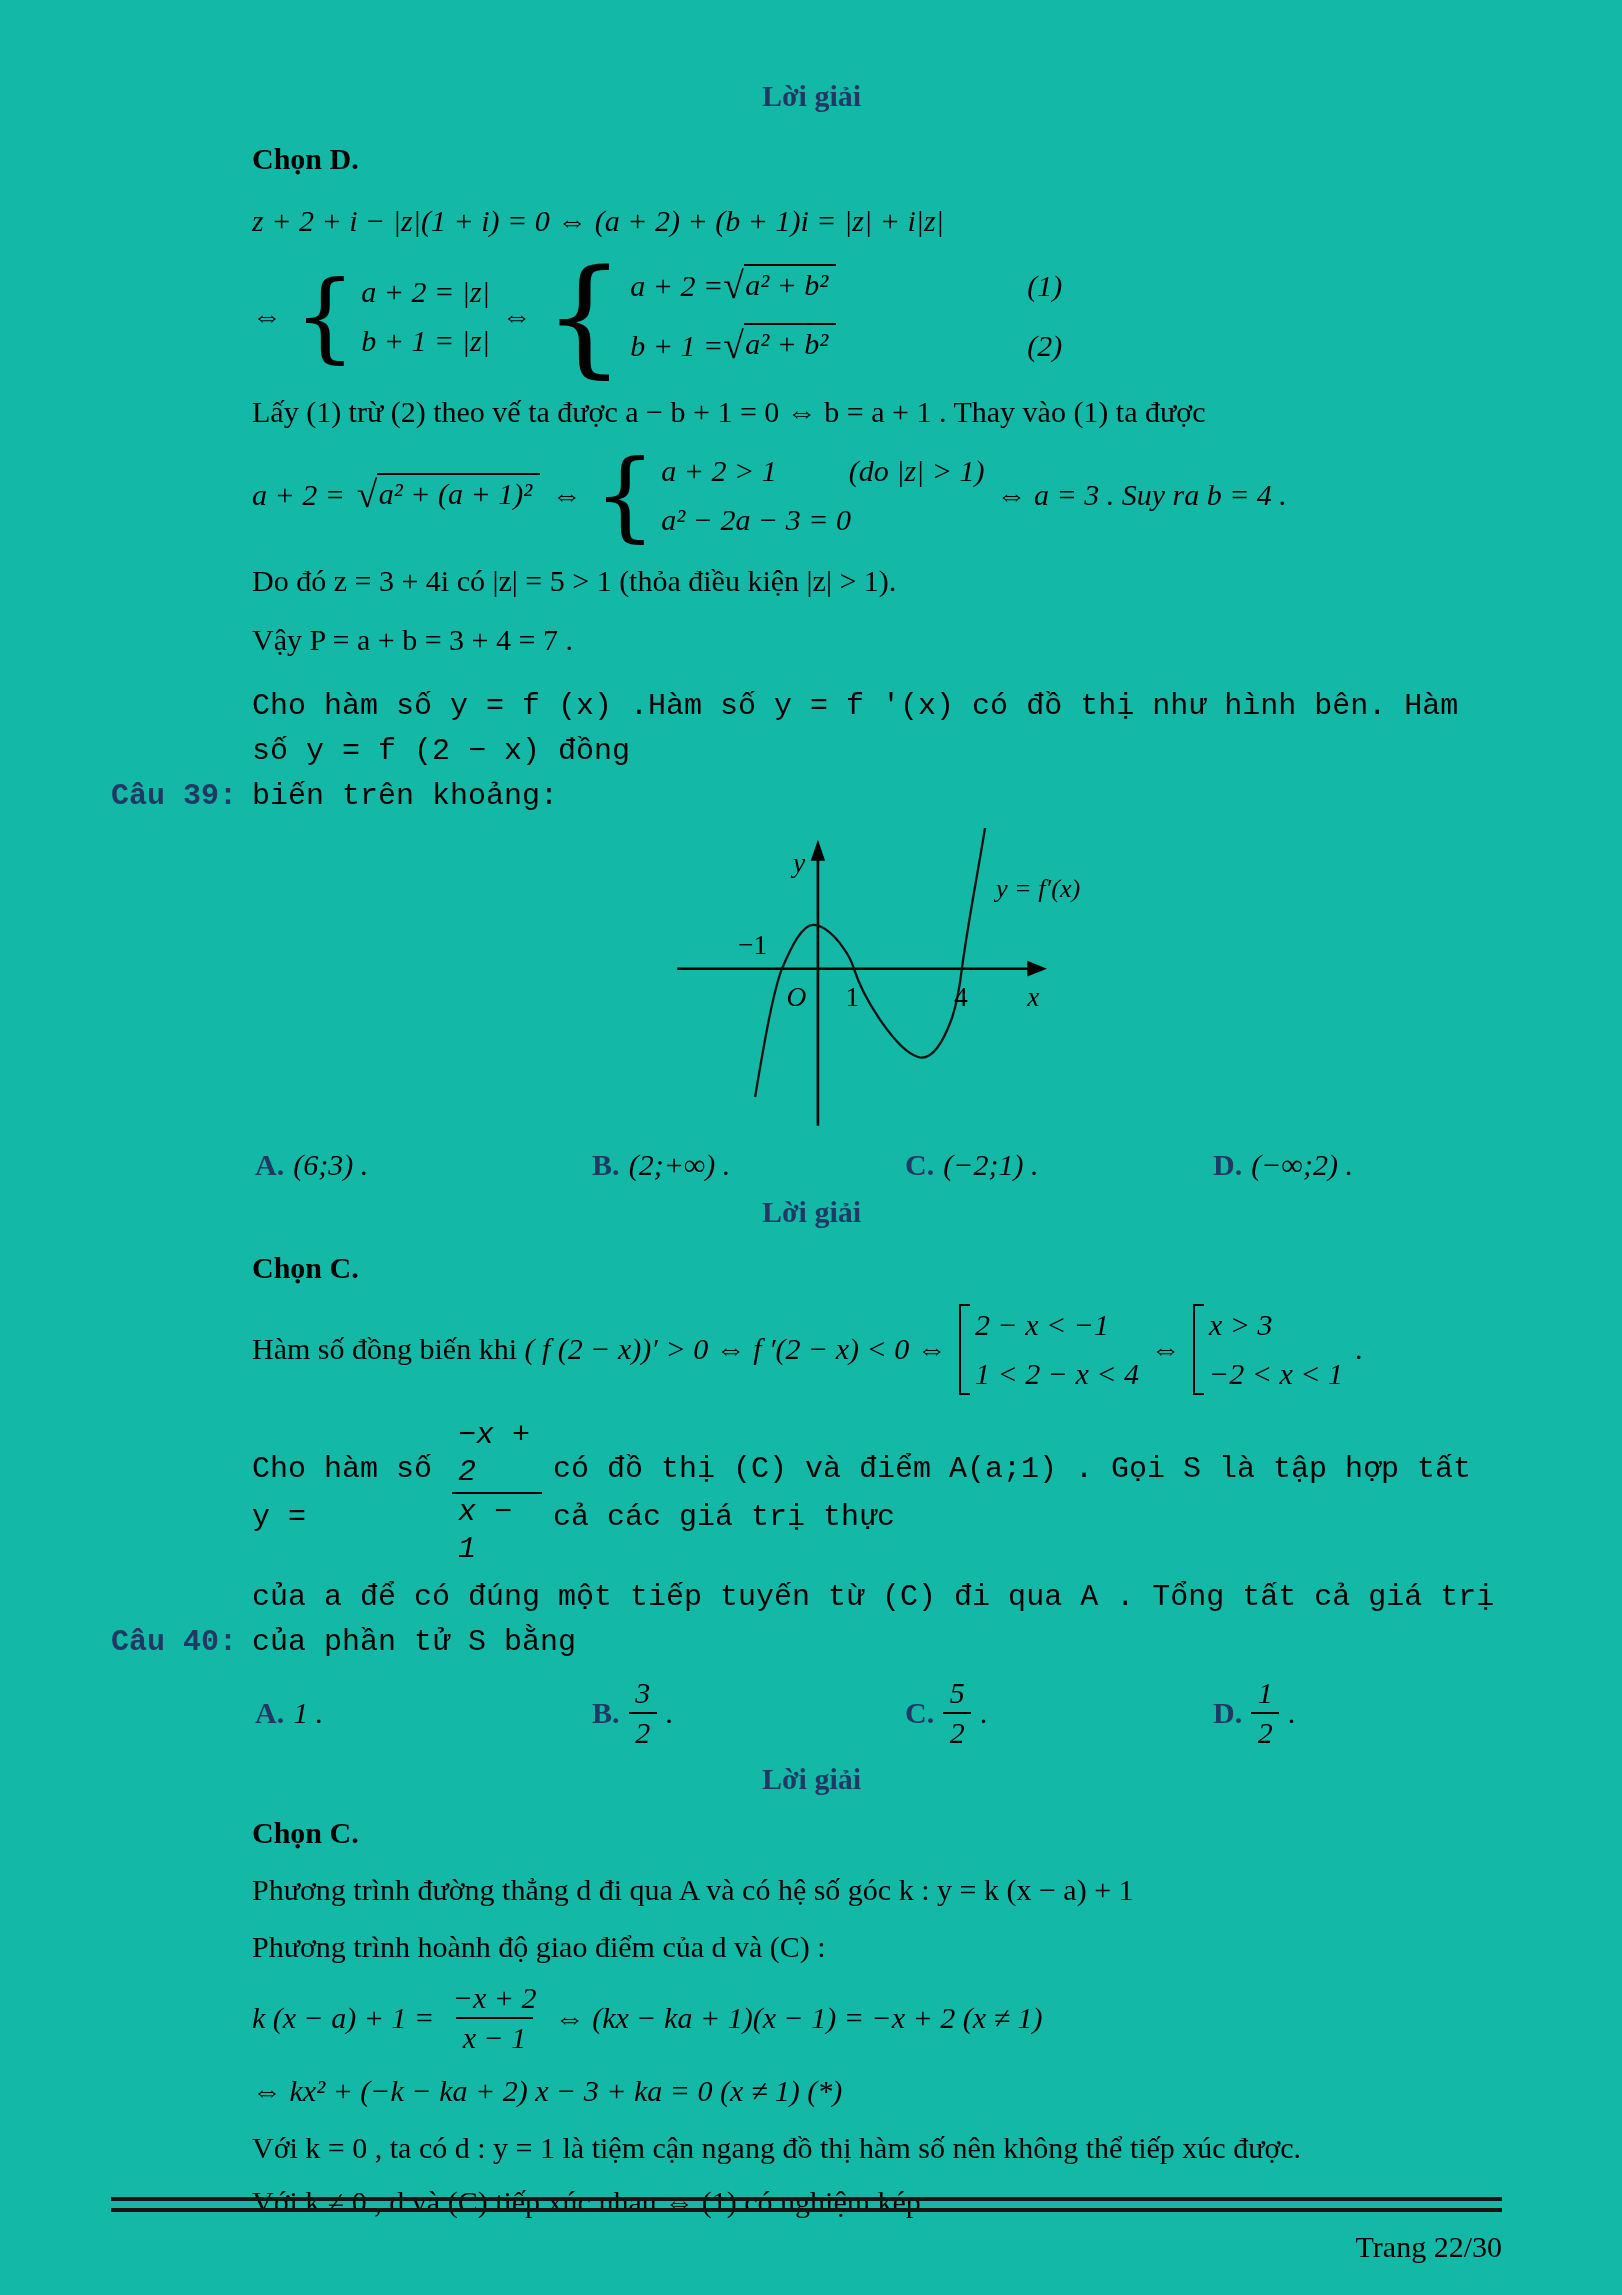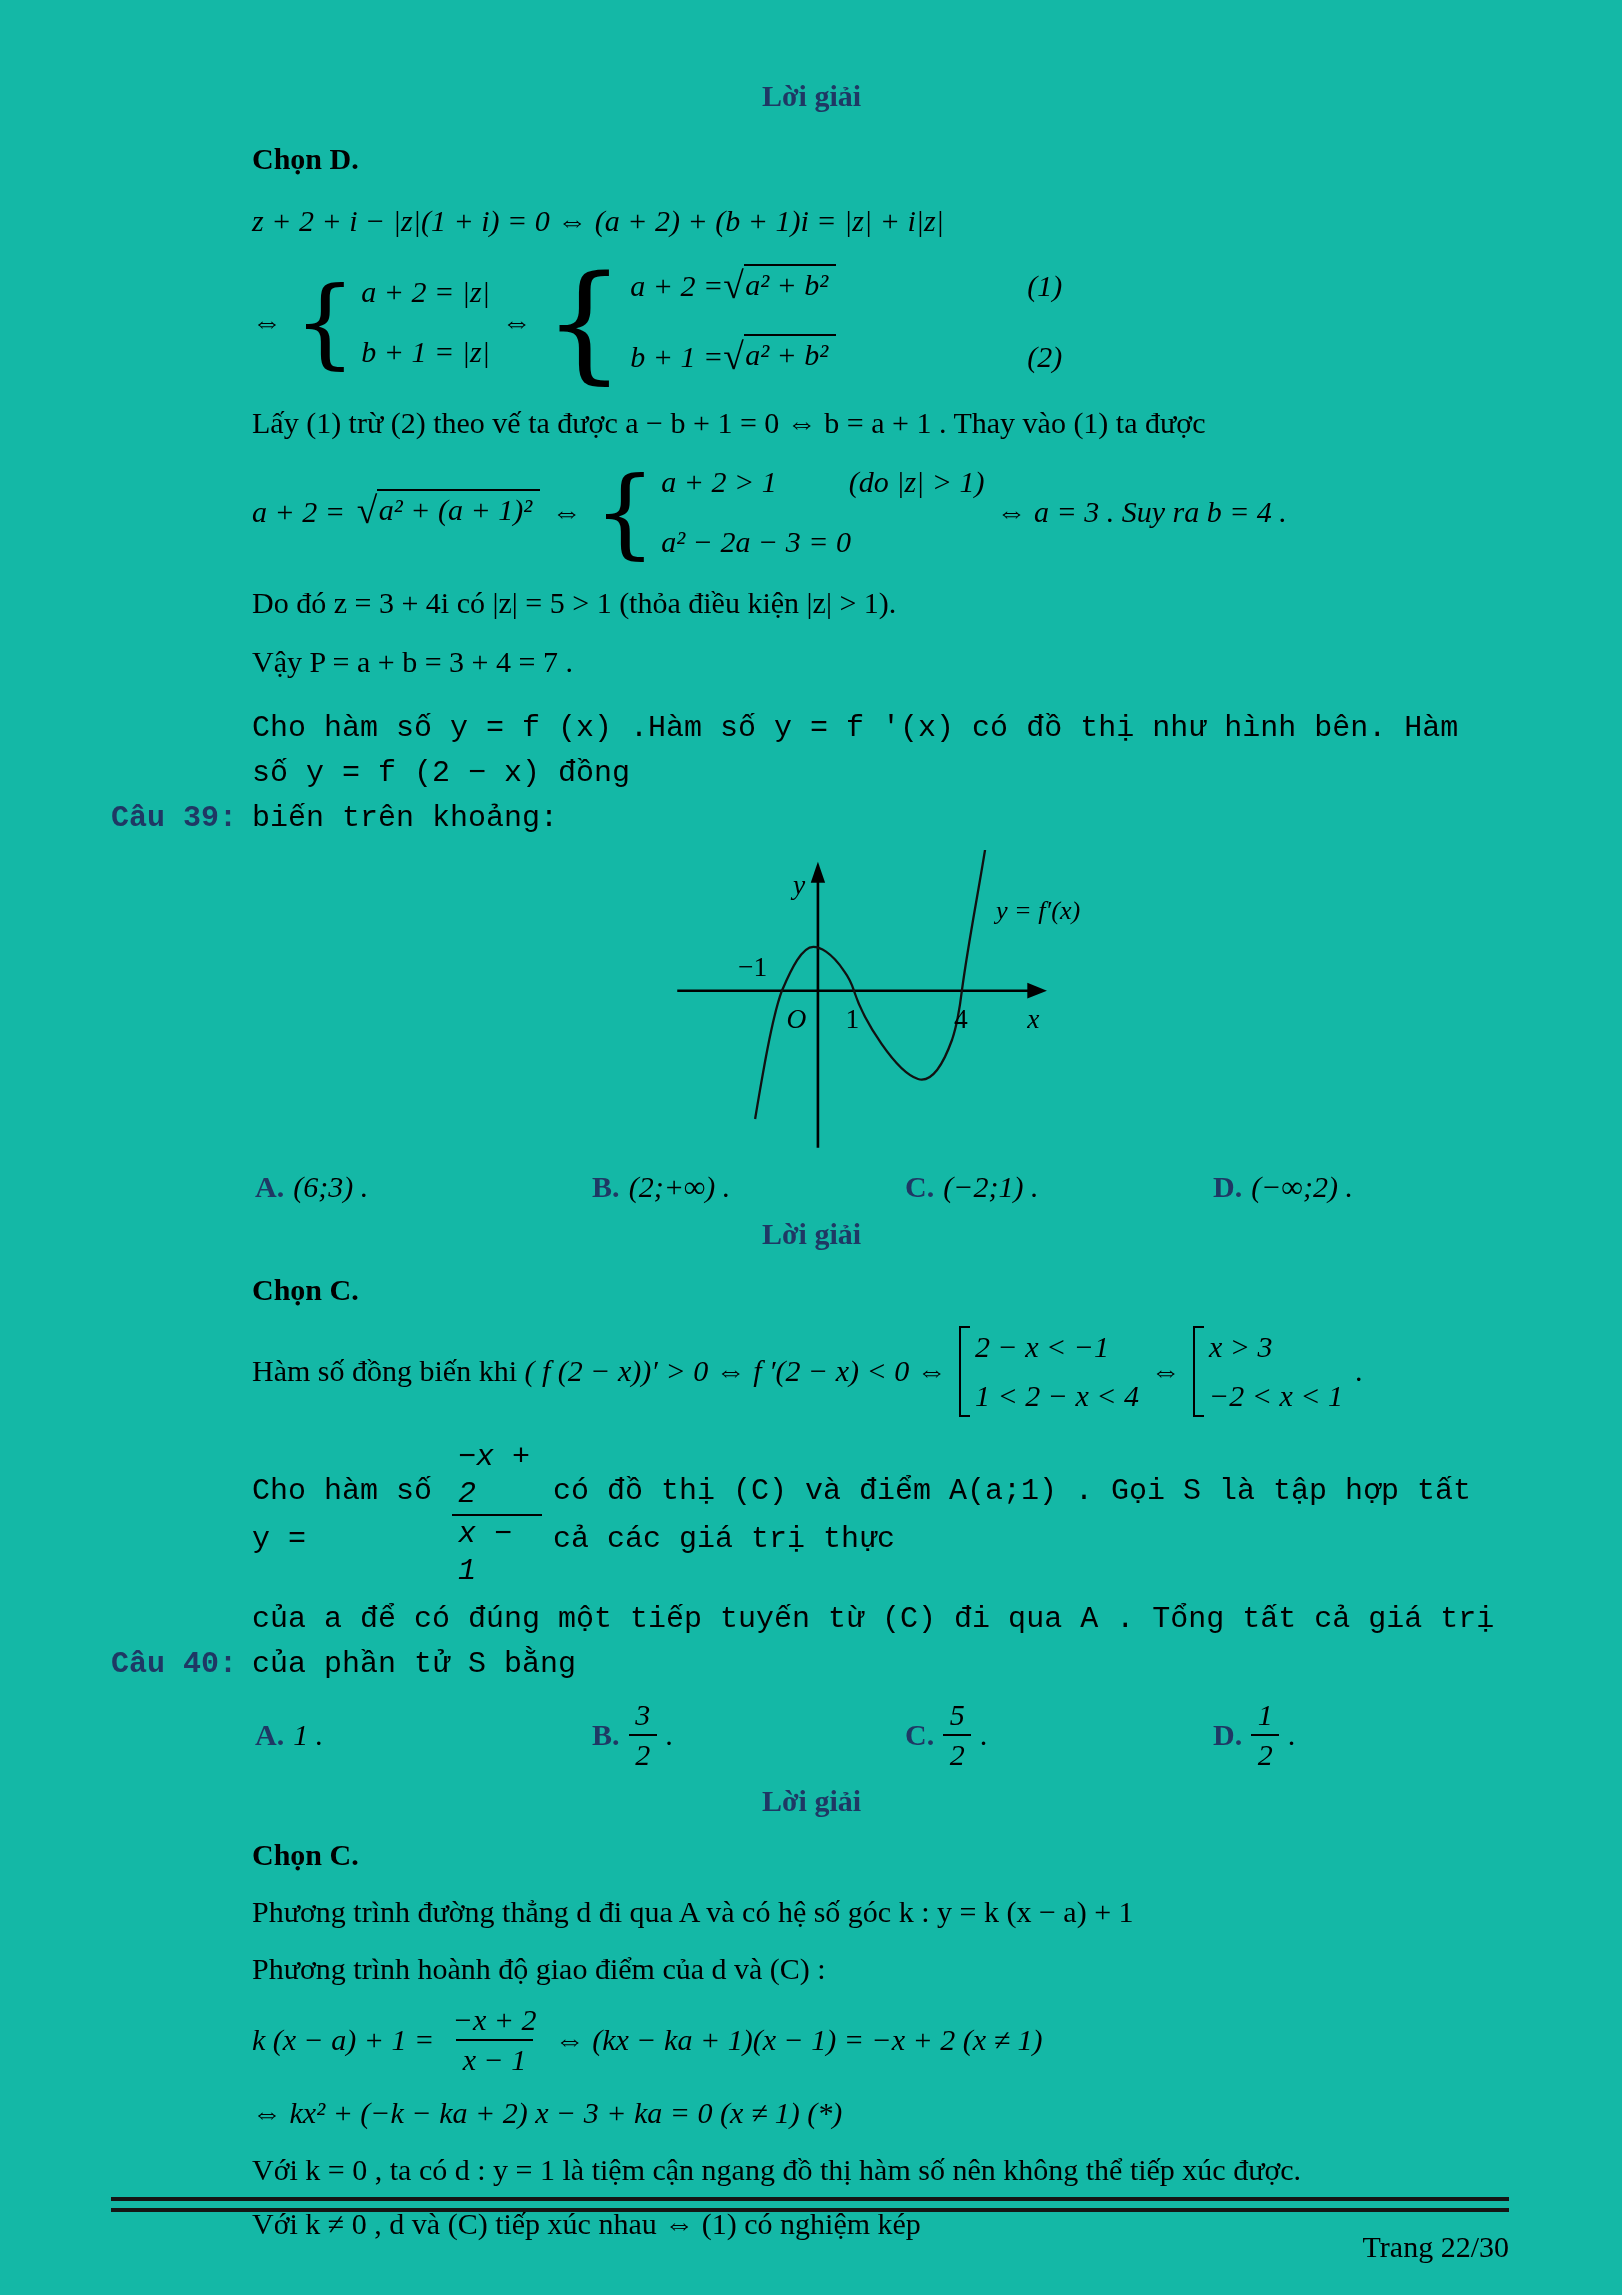--- a/index.html
+++ b/index.html
@@ -19,21 +19,21 @@
   .frac .den{border-top:2px solid #000;}
   .frac .num,.frac .den{padding:0 6.5px;}
   
   .sqrt{display:inline-block;white-space:nowrap;font-style:italic;}
   .sqrt .rad{font-size:1.25em;font-style:normal;vertical-align:-3.3px;}
   .sqrt .bar{border-top:2px solid #000;padding:2px 7.9px 0 1.3px;}
   
   .cases{display:inline-flex;align-items:center;vertical-align:middle;}
   .cases .brace{font-family:"DejaVu Serif",serif;line-height:0;font-size:98px;font-weight:400;}
   .cases.tall .brace{font-size:128px;}
-  .cases .rows{display:inline-flex;flex-direction:column;gap:18px;margin-left:5.2px;}
+  .cases .rows{display:inline-flex;flex-direction:column;gap:7px;margin-left:5.2px;}
   .cases .row{display:flex;align-items:center;font-style:italic;}
   .eqno{margin-left:auto;font-style:italic;}
   .wrow{width:432px;}
   
   .orb{display:inline-flex;align-items:stretch;vertical-align:middle;}
   .orb .bar{width:9.2px;border-left:2.6px solid #000;border-top:2.6px solid #000;border-bottom:2.6px solid #000;}
   .orb .rows{display:inline-flex;flex-direction:column;gap:6.5px;margin-left:5.2px;justify-content:center;}
   .eqline{display:flex;align-items:center;gap:11.8px;line-height:1.4;}
   .note{margin-left:72px;}
   
@@ -43,21 +43,21 @@
   .qline1{display:flex;align-items:center;gap:10.5px;}
   
   .opts{display:grid;grid-template-columns:337px 313px 308px 1fr;margin-left:144px;align-items:center;}
   .opt{display:flex;align-items:center;gap:9.2px;}
   .opt .letter{color:#1F3864;font-weight:bold;}
   .opt .val{font-style:italic;}
   
   .figure{margin:9.2px 0 11.8px 504px;width:504px;}
   .figure svg text{font-family:"Liberation Serif","DejaVu Serif",serif;}
   
-  .footer{position:absolute;left:111px;right:114px;bottom:30px;}
+  .footer{position:absolute;left:111px;right:121px;bottom:30px;}
   .rule{border-top:4.6px solid #151515;border-bottom:4.6px solid #151515;height:7.2px;margin-bottom:17px;}
   .pageno{text-align:right;line-height:1.2;}
 </style>
 </head>
 <body>
 
 <div class="page">
   <div class="content">
 
     <div class="heading">Lời giải</div>

